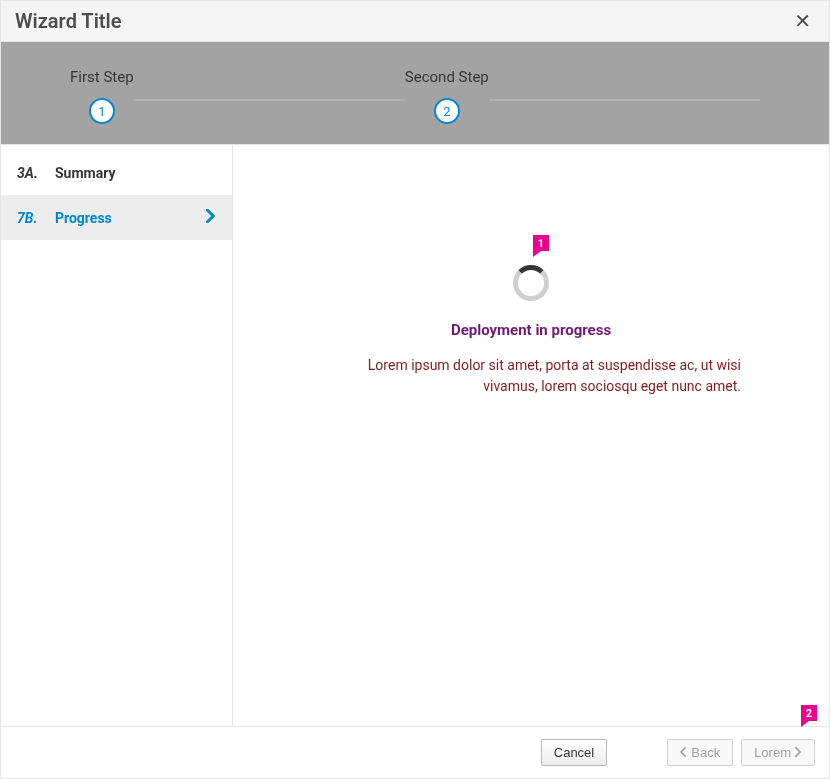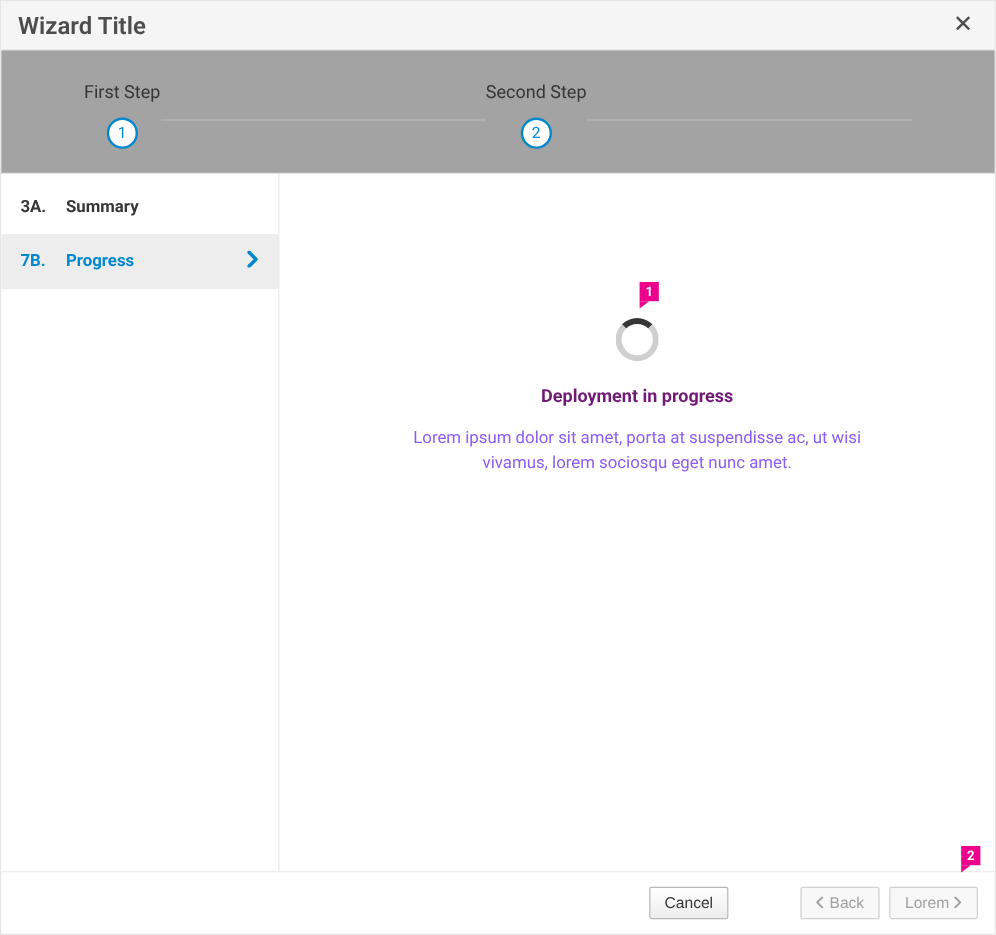--- a/index.html
+++ b/index.html
@@ -109,20 +109,21 @@
     display: flex;
     align-items: center;
     padding: 14px 16px;
     cursor: pointer;
     font-size: 14px;
   }
   .sidebar-item .prefix {
     font-weight: 700;
     margin-right: 12px;
     min-width: 26px;
+    font-style: italic;
   }
   .sidebar-item .label { font-weight: 700; flex: 1; }
   .sidebar-item .chev { margin-left: auto; color: inherit; }
   .sidebar-item.inactive { color: #363636; }
   .sidebar-item.active {
     background: #ededed;
     color: #0088ce;
   }
 
   .main {
@@ -144,22 +145,22 @@
   }
   .status-title {
     margin-top: 20px;
     font-weight: 700;
     font-size: 15px;
     color: #701a75;
   }
   .status-desc {
     margin-top: 16px;
     font-size: 14px;
-    color: #8b5cf6;
-    text-align: center;
+    color: #7f1d1d;
+    text-align: right;
     line-height: 1.5;
     max-width: 420px;
   }
 
   .footer {
     background: #fff;
     padding: 12px 14px;
     display: flex;
     justify-content: flex-end;
     align-items: center;

